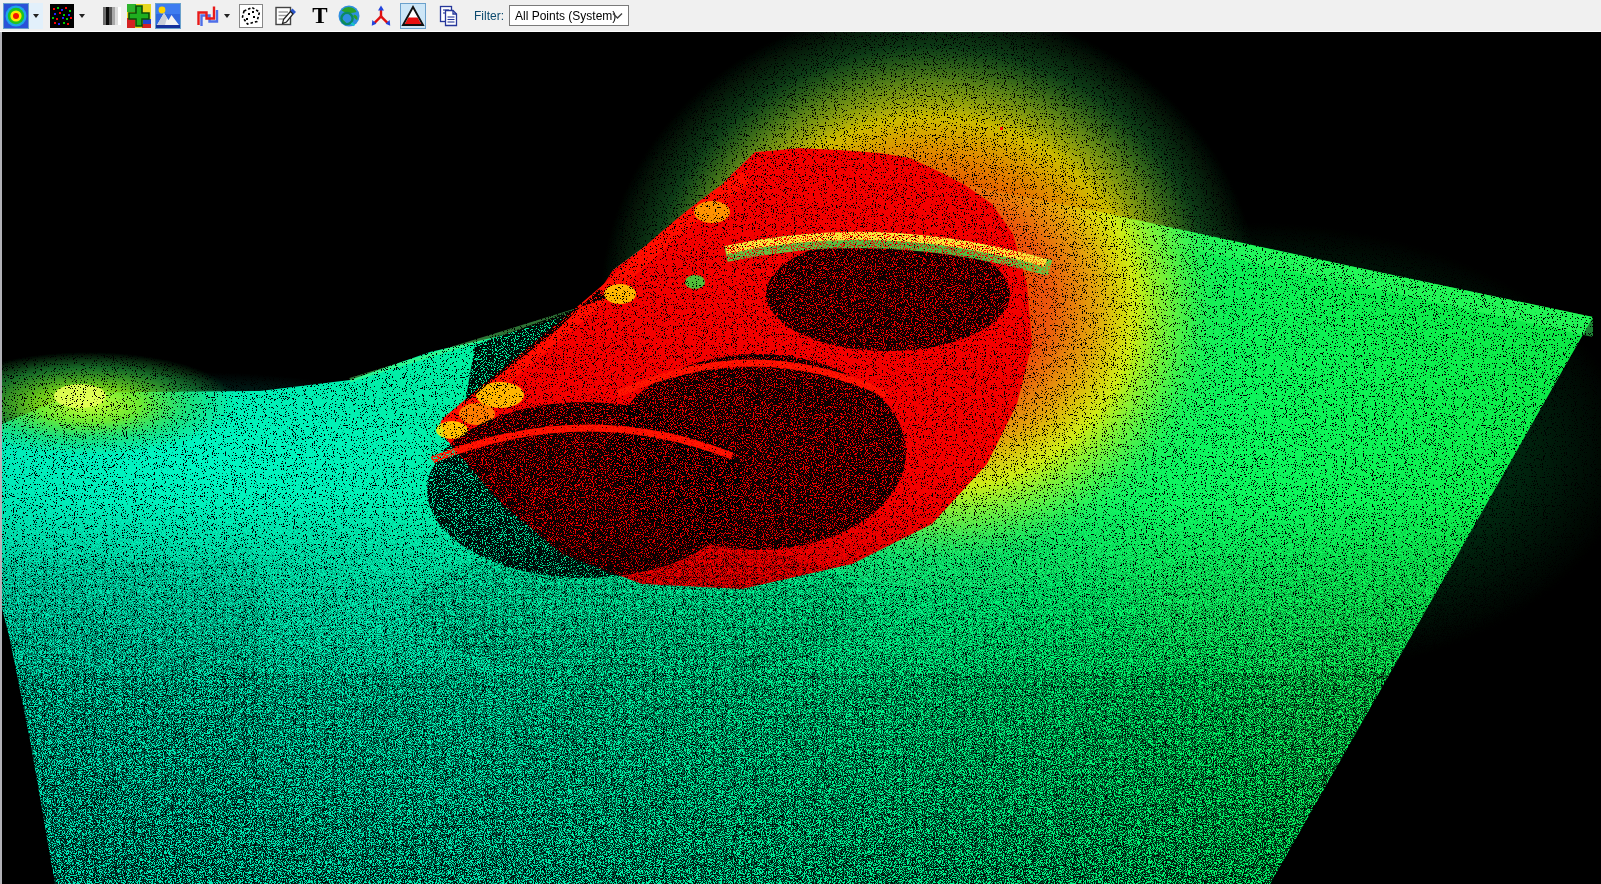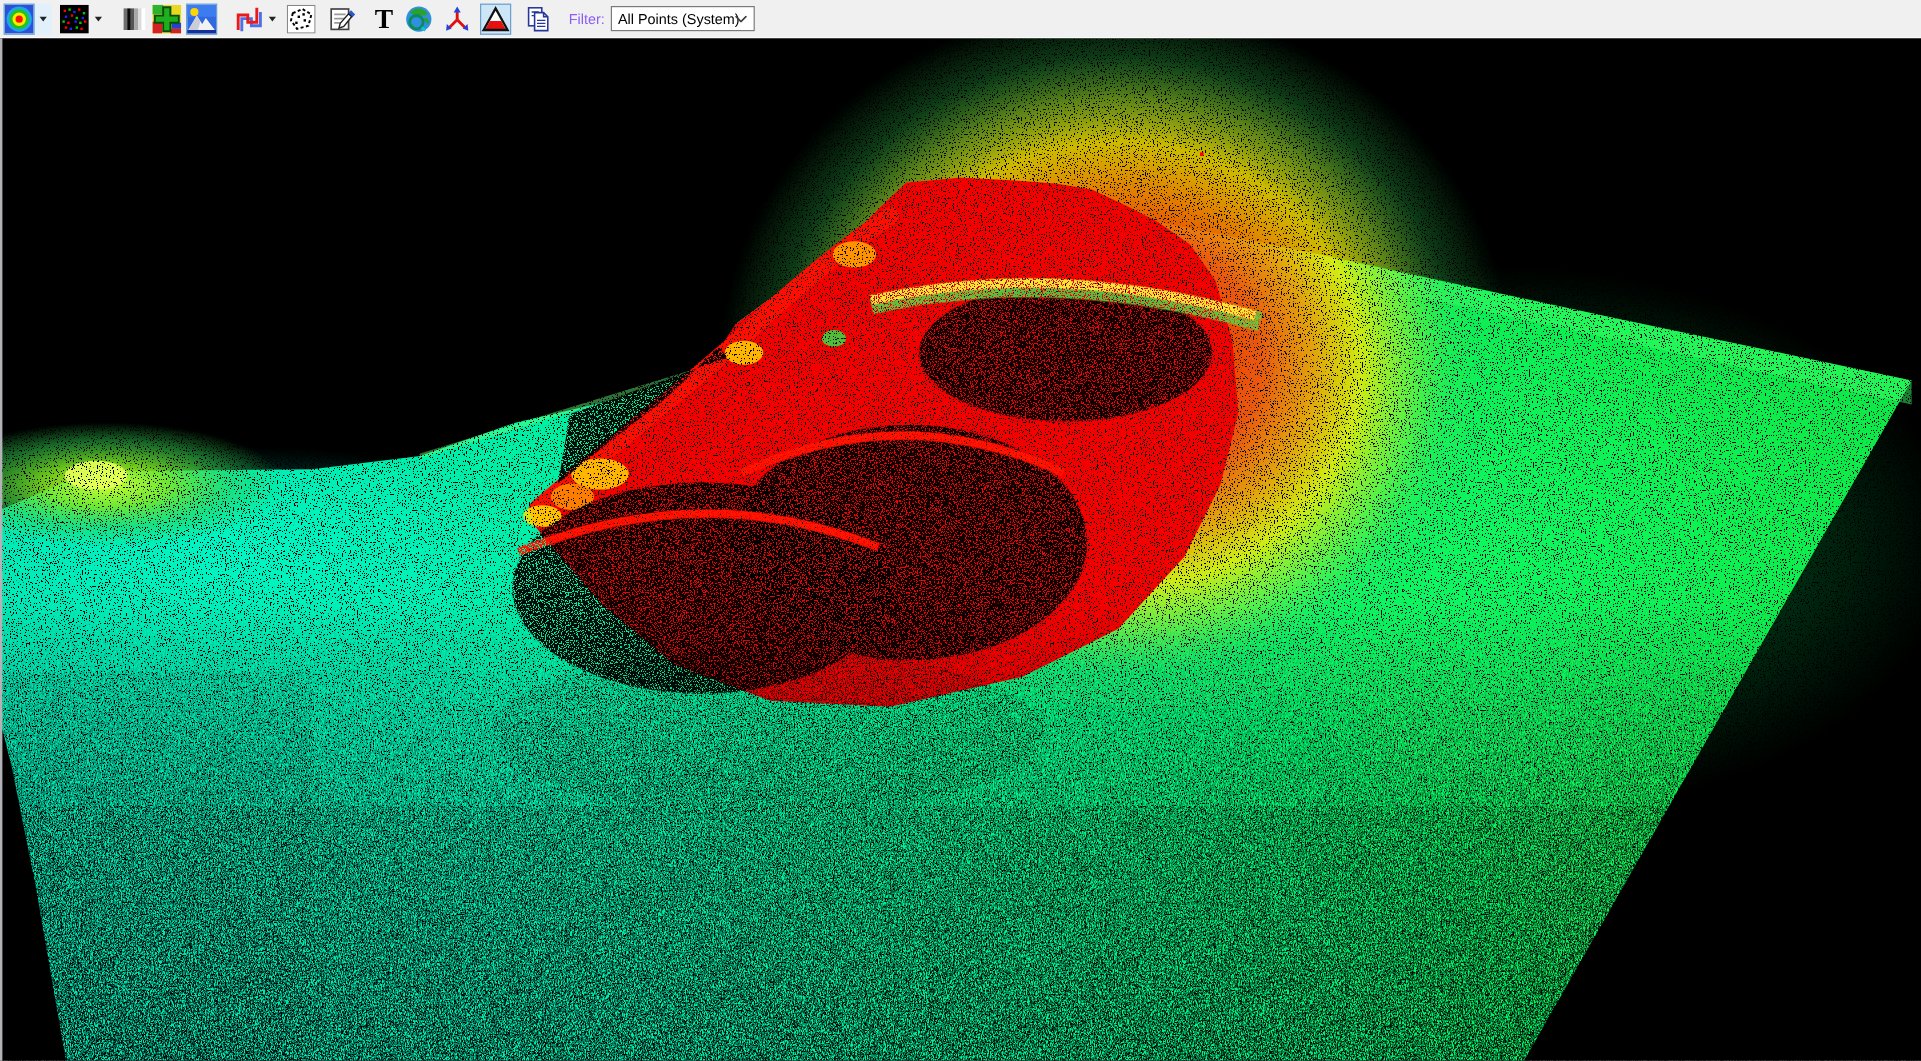--- a/index.html
+++ b/index.html
@@ -10,21 +10,21 @@
            border-bottom:1px solid #fdfdfd;display:flex;align-items:center;}
   .tbtn{width:26px;height:26px;display:flex;align-items:center;justify-content:center;
         border:1px solid transparent;box-sizing:border-box;flex:0 0 auto;cursor:default;}
   .tbtn.selected{background:#cde6f7;border:1px solid #6ba1cc;}
   .tbtn svg{display:block;}
   .drop{width:14px;height:26px;display:flex;align-items:center;justify-content:center;flex:0 0 auto;}
   .drop.tint{background:#e2f0fb;}
   .drop .tri{width:0;height:0;border-left:3.5px solid transparent;border-right:3.5px solid transparent;
              border-top:4px solid #222;}
   .tletter{font-family:"Liberation Serif",serif;font-weight:bold;font-size:23px;line-height:22px;color:#000;}
-  .filter-label{font-size:12px;color:#8b5cf6;margin-left:12px;margin-right:5px;}
+  .filter-label{font-size:12px;color:#0c4a6e;margin-left:12px;margin-right:5px;}
   .combo{width:120px;height:21px;background:#fff;border:1px solid #7a7a7a;display:flex;align-items:center;
          box-sizing:border-box;font-size:12px;color:#000;padding-left:5px;position:relative;}
   .combo .chev{position:absolute;right:5px;top:7px;}
 
   
   .canvas{position:absolute;left:0;top:32px;width:1601px;height:852px;background:#000;}
   .canvas svg{position:absolute;left:0;top:0;}
   .left-strip{position:absolute;left:0;top:32px;width:2px;height:852px;background:#b2b2b7;z-index:6;}
 </style>
 </head>

